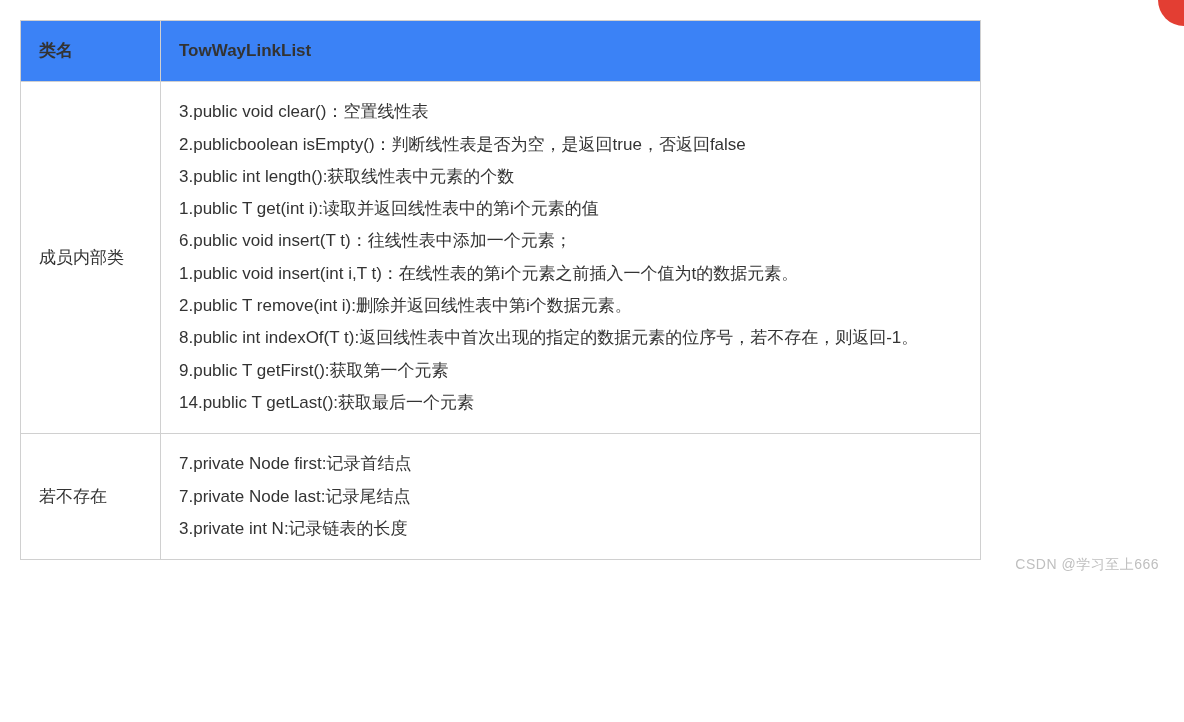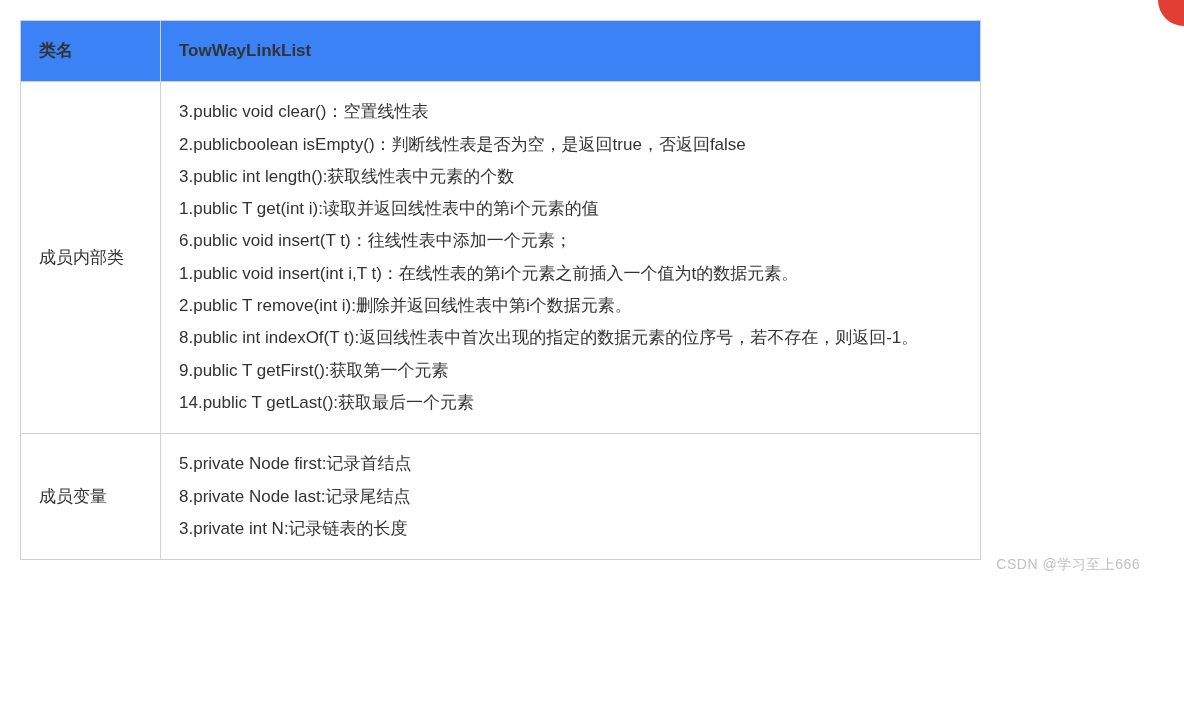--- a/index.html
+++ b/index.html
@@ -28,21 +28,21 @@
       font-weight: bold;
       background: #3b82f6;
     }
     col.c1 { width: 140px; }
     col.c2 { width: 820px; }
     .method-line {
       display: block;
     }
     .watermark {
       position: absolute;
-      right: 44px;
+      right: 25px;
       bottom: 6px;
       font-size: 14px;
       color: #bfbfbf;
       letter-spacing: 0.5px;
     }
     .corner-badge {
       position: absolute;
       top: 0;
       right: 0;
       width: 26px;
@@ -82,23 +82,23 @@
       <span class="method-line">1.public T get(int i):读取并返回线性表中的第i个元素的值</span>
       <span class="method-line">6.public void insert(T t)：往线性表中添加一个元素；</span>
       <span class="method-line">1.public void insert(int i,T t)：在线性表的第i个元素之前插入一个值为t的数据元素。</span>
       <span class="method-line">2.public T remove(int i):删除并返回线性表中第i个数据元素。</span>
       <span class="method-line">8.public int indexOf(T t):返回线性表中首次出现的指定的数据元素的位序号，若不存在，则返回-1。</span>
       <span class="method-line">9.public T getFirst():获取第一个元素</span>
       <span class="method-line">14.public T getLast():获取最后一个元素</span>
     </td>
   </tr>
   <tr>
-    <td>成员变量</td>
+    <td>若不存在</td>
     <td>
-      <span class="method-line">5.private Node first:记录首结点</span>
-      <span class="method-line">8.private Node last:记录尾结点</span>
+      <span class="method-line">7.private Node first:记录首结点</span>
+      <span class="method-line">7.private Node last:记录尾结点</span>
       <span class="method-line">3.private int N:记录链表的长度</span>
     </td>
   </tr>
 </tbody>
   </table>
 
 <div class="watermark">CSDN @学习至上666</div>
 
 </body></html>

